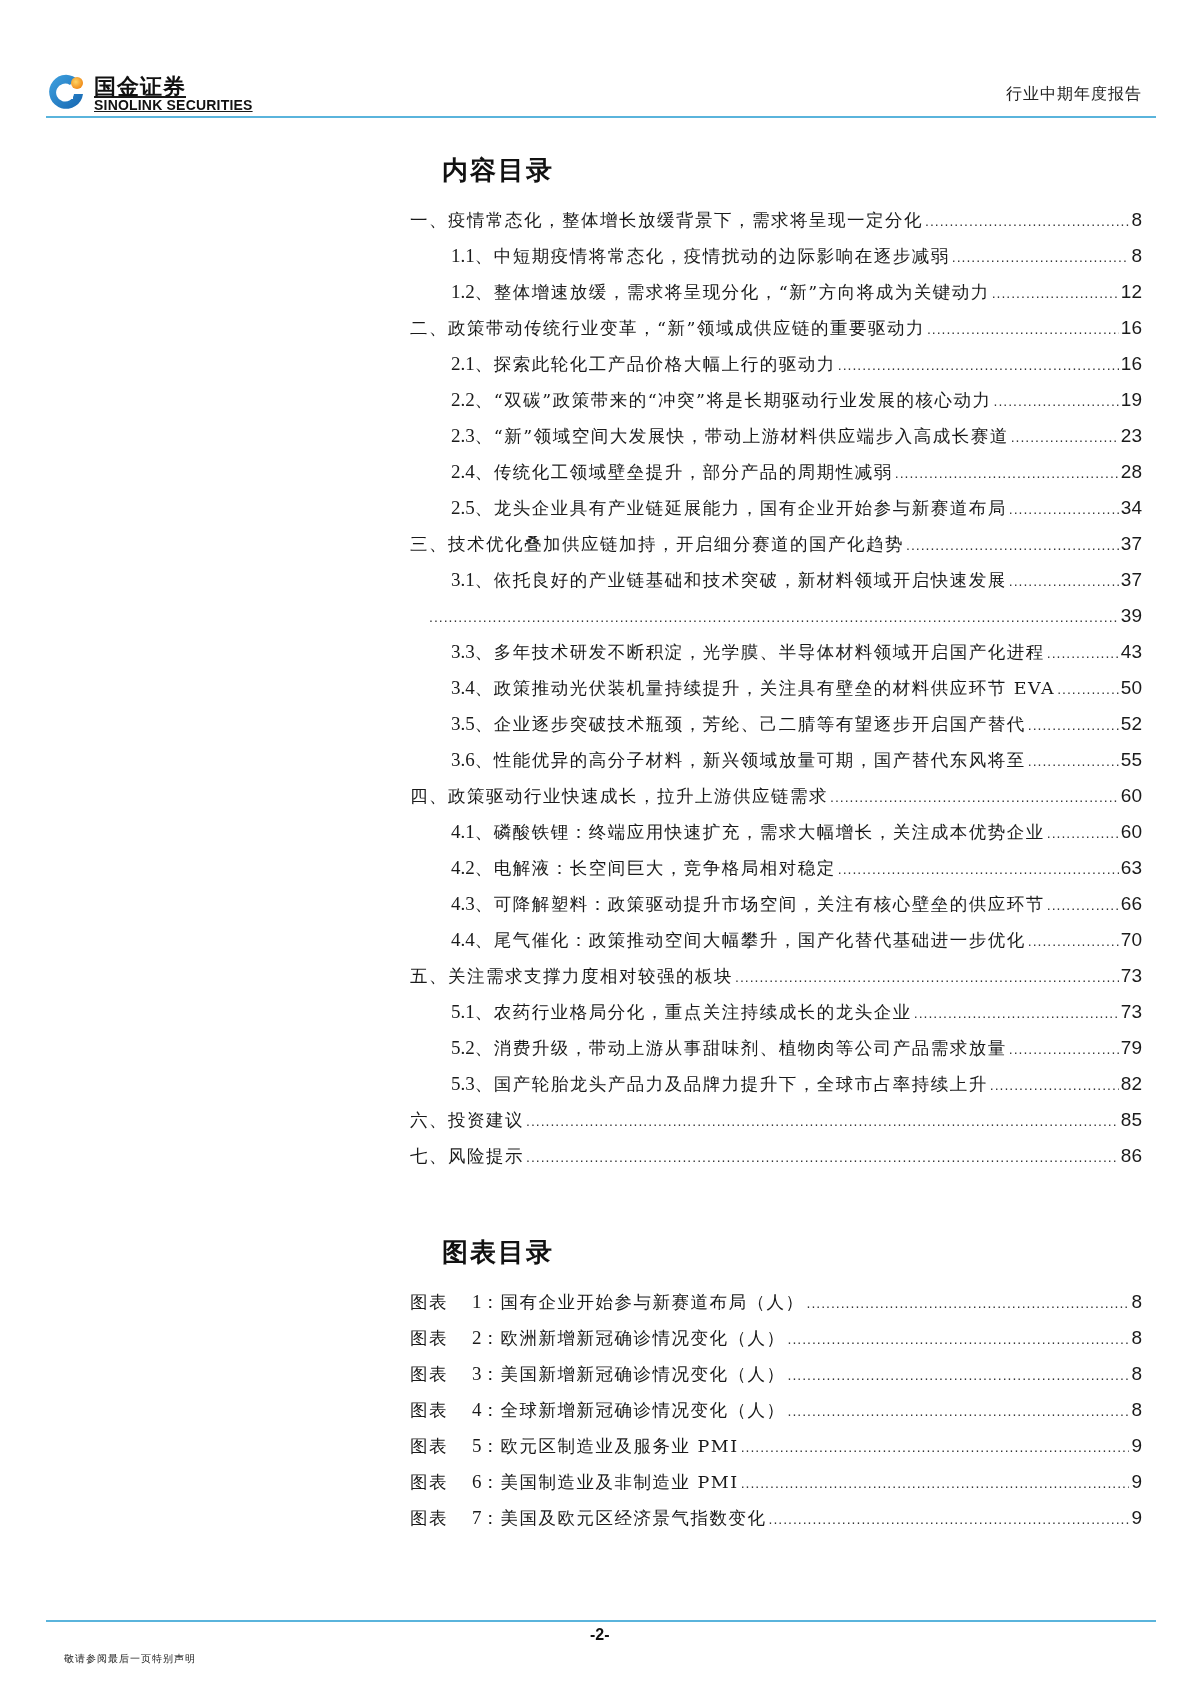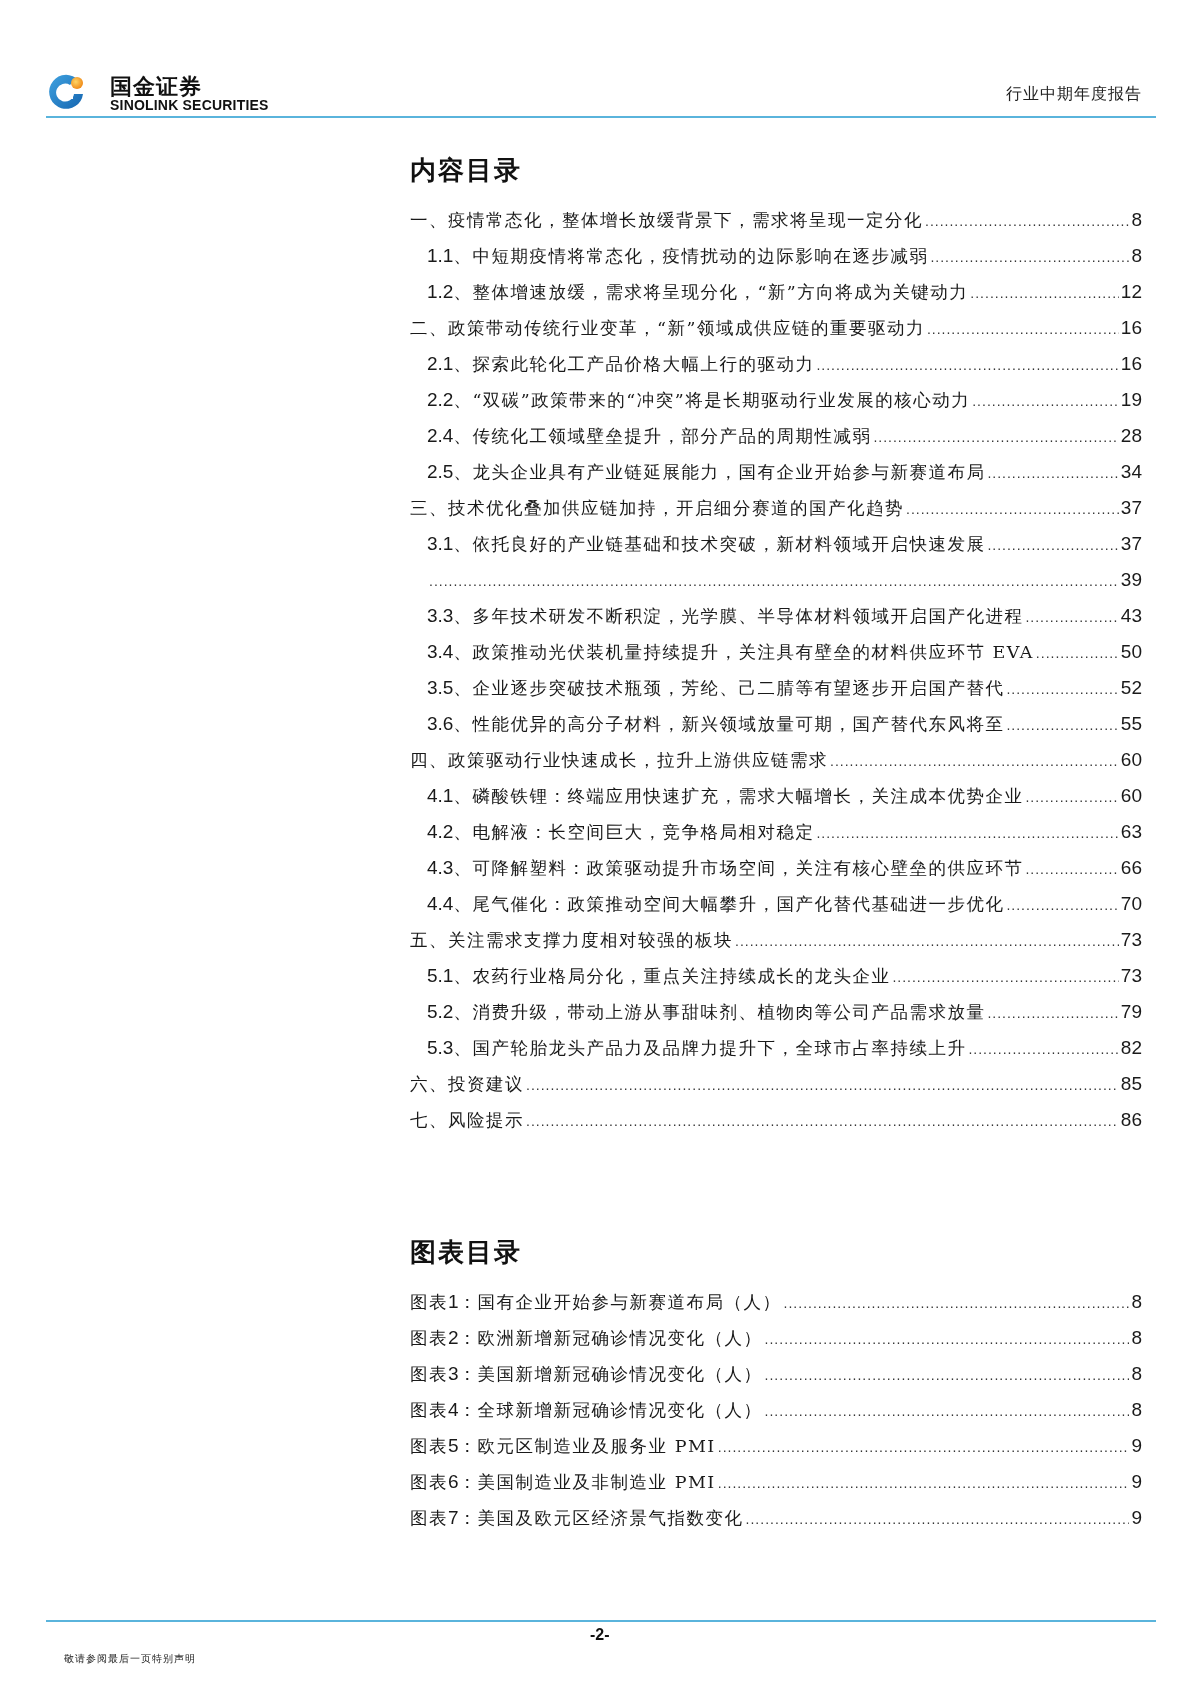--- a/index.html
+++ b/index.html
@@ -5,32 +5,32 @@
   html, body { margin: 0; padding: 0; }
   body {
     width: 1200px; height: 1698px; background: #ffffff;
     position: relative; overflow: hidden;
     font-family: "DejaVu Serif", "Liberation Serif", serif;
     color: #1a1a1a;
   }
   .header { position: absolute; left: 46px; top: 62px; width: 1110px; height: 56px; }
   .logo { position: absolute; left: 0; top: 10px; display: flex; align-items: center; }
   .logo-mark { width: 42px; height: 42px; position: relative; }
-  .logo-text { margin-left: 22px; display: flex; flex-direction: column; }
+  .logo-text { margin-left: 6px; display: flex; flex-direction: column; text-decoration: underline; }
   .logo-cn { font-family: "DejaVu Sans", "Liberation Sans", sans-serif; font-weight: bold; font-size: 22px; color: #111; letter-spacing: 1px; line-height: 24px; }
   .logo-en { font-family: "Liberation Sans", "DejaVu Sans", sans-serif; font-weight: bold; font-size: 14px; color: #111; letter-spacing: 0.2px; line-height: 12px; }
   .report-type { position: absolute; right: 14px; top: 22px; font-size: 16px; color: #222; letter-spacing: 1px; }
   .header-rule { position: absolute; left: 46px; top: 116px; width: 1110px; height: 2px; background: #5ab4dc; }
 
   .toc { position: absolute; left: 410px; top: 150px; width: 732px; }
-  .section-title { font-family: "DejaVu Sans", "Liberation Sans", sans-serif; font-weight: bold; font-size: 26px; color: #111; letter-spacing: 2px; height: 40px; line-height: 40px; margin-bottom: 12px; }
+  .section-title { font-family: "DejaVu Sans", "Liberation Sans", sans-serif; font-weight: bold; font-size: 26px; color: #111; letter-spacing: 2px; height: 40px; line-height: 40px; margin-bottom: 12px; margin-left: 32px; }
   .entry { display: flex; align-items: baseline; height: 36px; line-height: 36px; font-size: 17.5px; color: #1a1a1a; text-align: right; }
   .entry.level2 { padding-left: 17px; }
   .entry .label { white-space: nowrap; letter-spacing: 1.5px; }
-  .entry .label .num { font-family: Liberation Sans, sans-serif; letter-spacing: 0; font-size: 19px; }
+  .entry .label .num { font-family: Liberation Serif, serif; letter-spacing: 0; font-size: 19px; margin-left: 24px; }
   .entry .leader { flex: 1; overflow: hidden; white-space: nowrap; margin: 0 2px; font-family: "Liberation Sans", sans-serif; font-size: 14px; color: #333; }
   .entry .leader::before { content: "........................................................................................................................................................................................................................"; letter-spacing: 1px; }
   .entry .page { font-family: "Liberation Sans", "DejaVu Sans", sans-serif; font-size: 19px; white-space: nowrap; }
 
   .fig-toc { position: absolute; left: 410px; top: 1232px; width: 732px; }
   .fig-toc .entry { font-size: 17.5px; }
 
   .footer-rule { position: absolute; left: 46px; top: 1620px; width: 1110px; height: 2px; background: #5ab4dc; }
   .page-number { position: absolute; left: 590px; top: 1626px; font-family: "Liberation Sans", "DejaVu Sans", sans-serif; font-weight: bold; font-size: 16px; color: #111; }
   .disclaimer { position: absolute; left: 64px; top: 1652px; font-size: 10px; color: #222; letter-spacing: 1px; }
@@ -93,20 +93,25 @@
         <span class="label"><span class="num">2.1</span><span>、</span><span>探索此轮化工产品价格大幅上行的驱动力</span></span>
         <span class="leader"></span>
         <span class="page">16</span>
       </div>
       <div class="entry level2">
         <span class="label"><span class="num">2.2</span><span>、</span><span>“双碳”政策带来的“冲突”将是长期驱动行业发展的核心动力</span></span>
         <span class="leader"></span>
         <span class="page">19</span>
       </div>
       <div class="entry level2">
+        <span class="label"><span class="num">2.3</span><span>、</span><span>“新”领域空间大发展快，带动上游材料供应端步入高成长赛道</span></span>
+        <span class="leader"></span>
+        <span class="page">23</span>
+      </div>
+      <div class="entry level2">
         <span class="label"><span class="num">2.4</span><span>、</span><span>传统化工领域壁垒提升，部分产品的周期性减弱</span></span>
         <span class="leader"></span>
         <span class="page">28</span>
       </div>
       <div class="entry level2">
         <span class="label"><span class="num">2.5</span><span>、</span><span>龙头企业具有产业链延展能力，国有企业开始参与新赛道布局</span></span>
         <span class="leader"></span>
         <span class="page">34</span>
       </div>
       <div class="entry">

